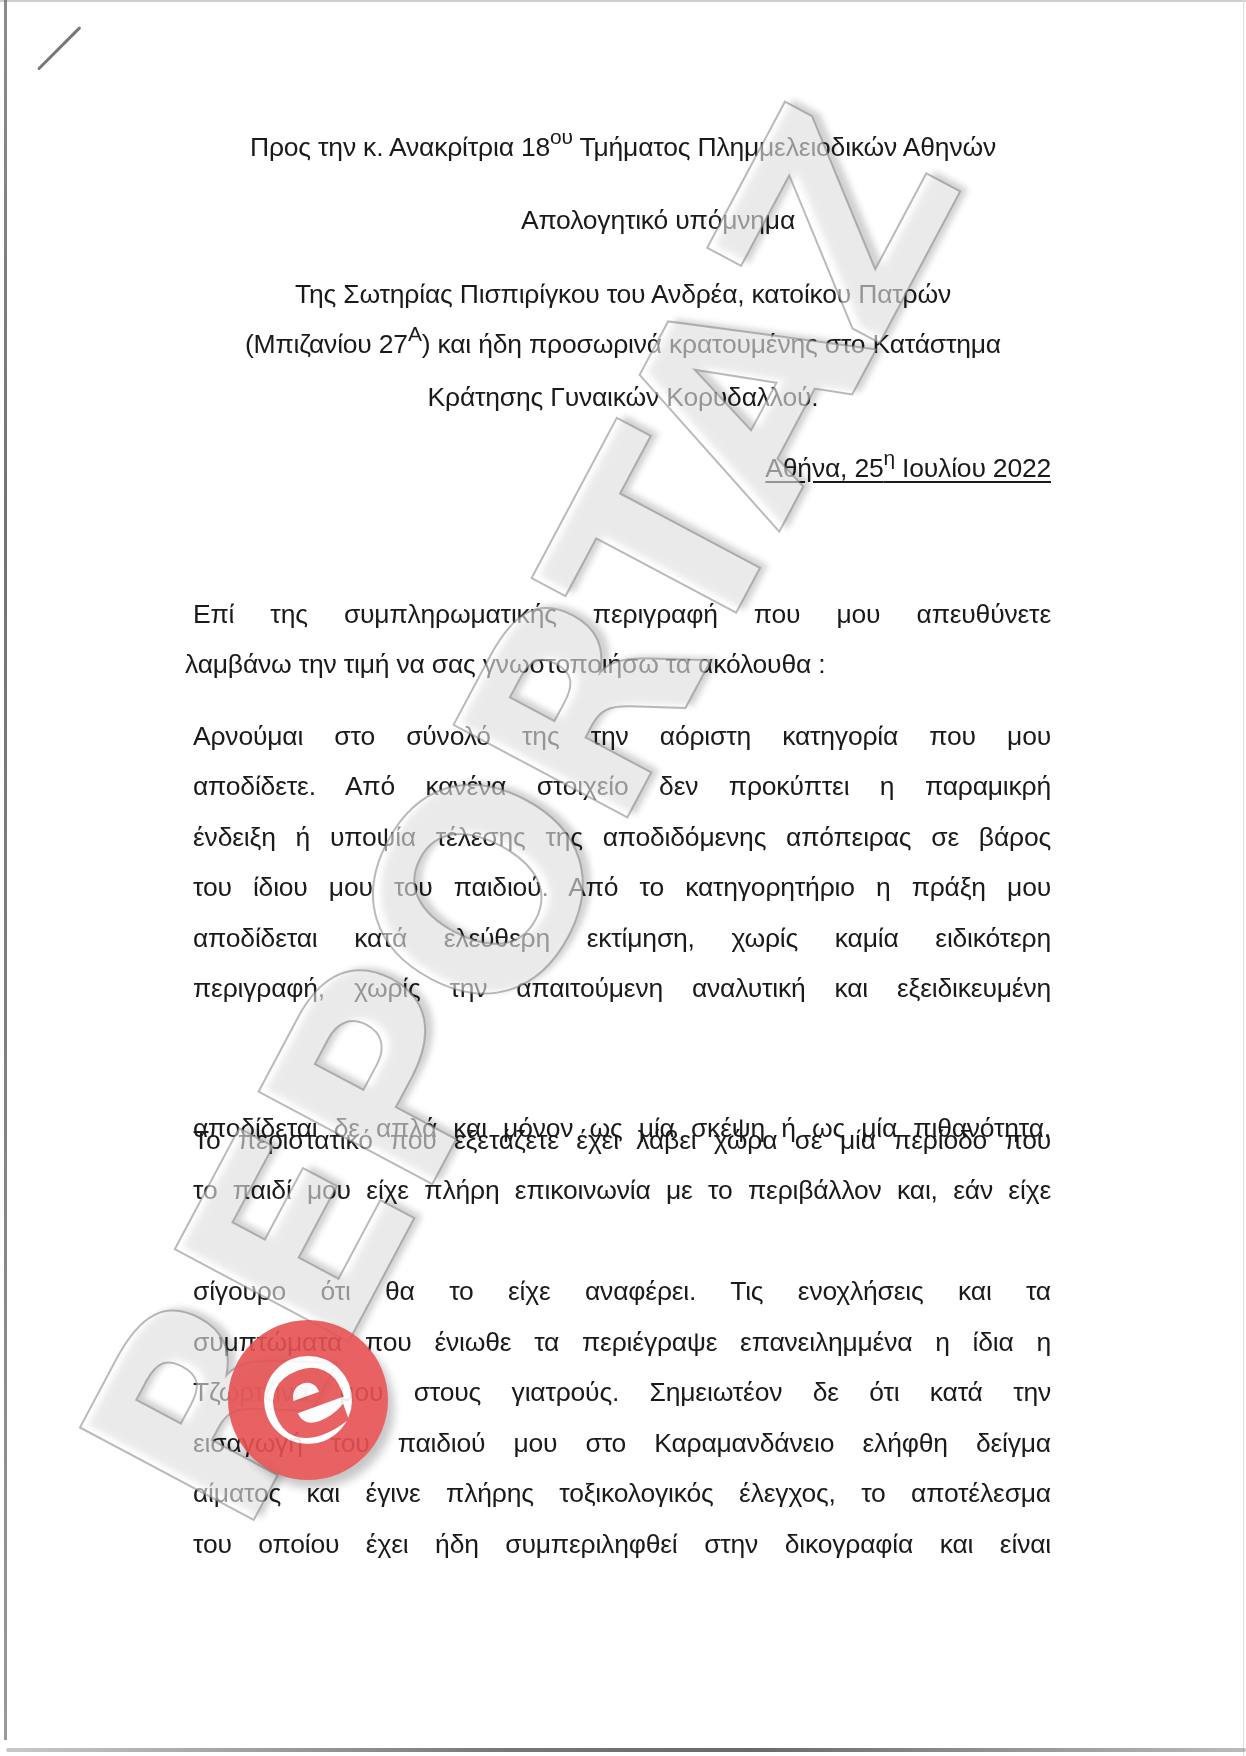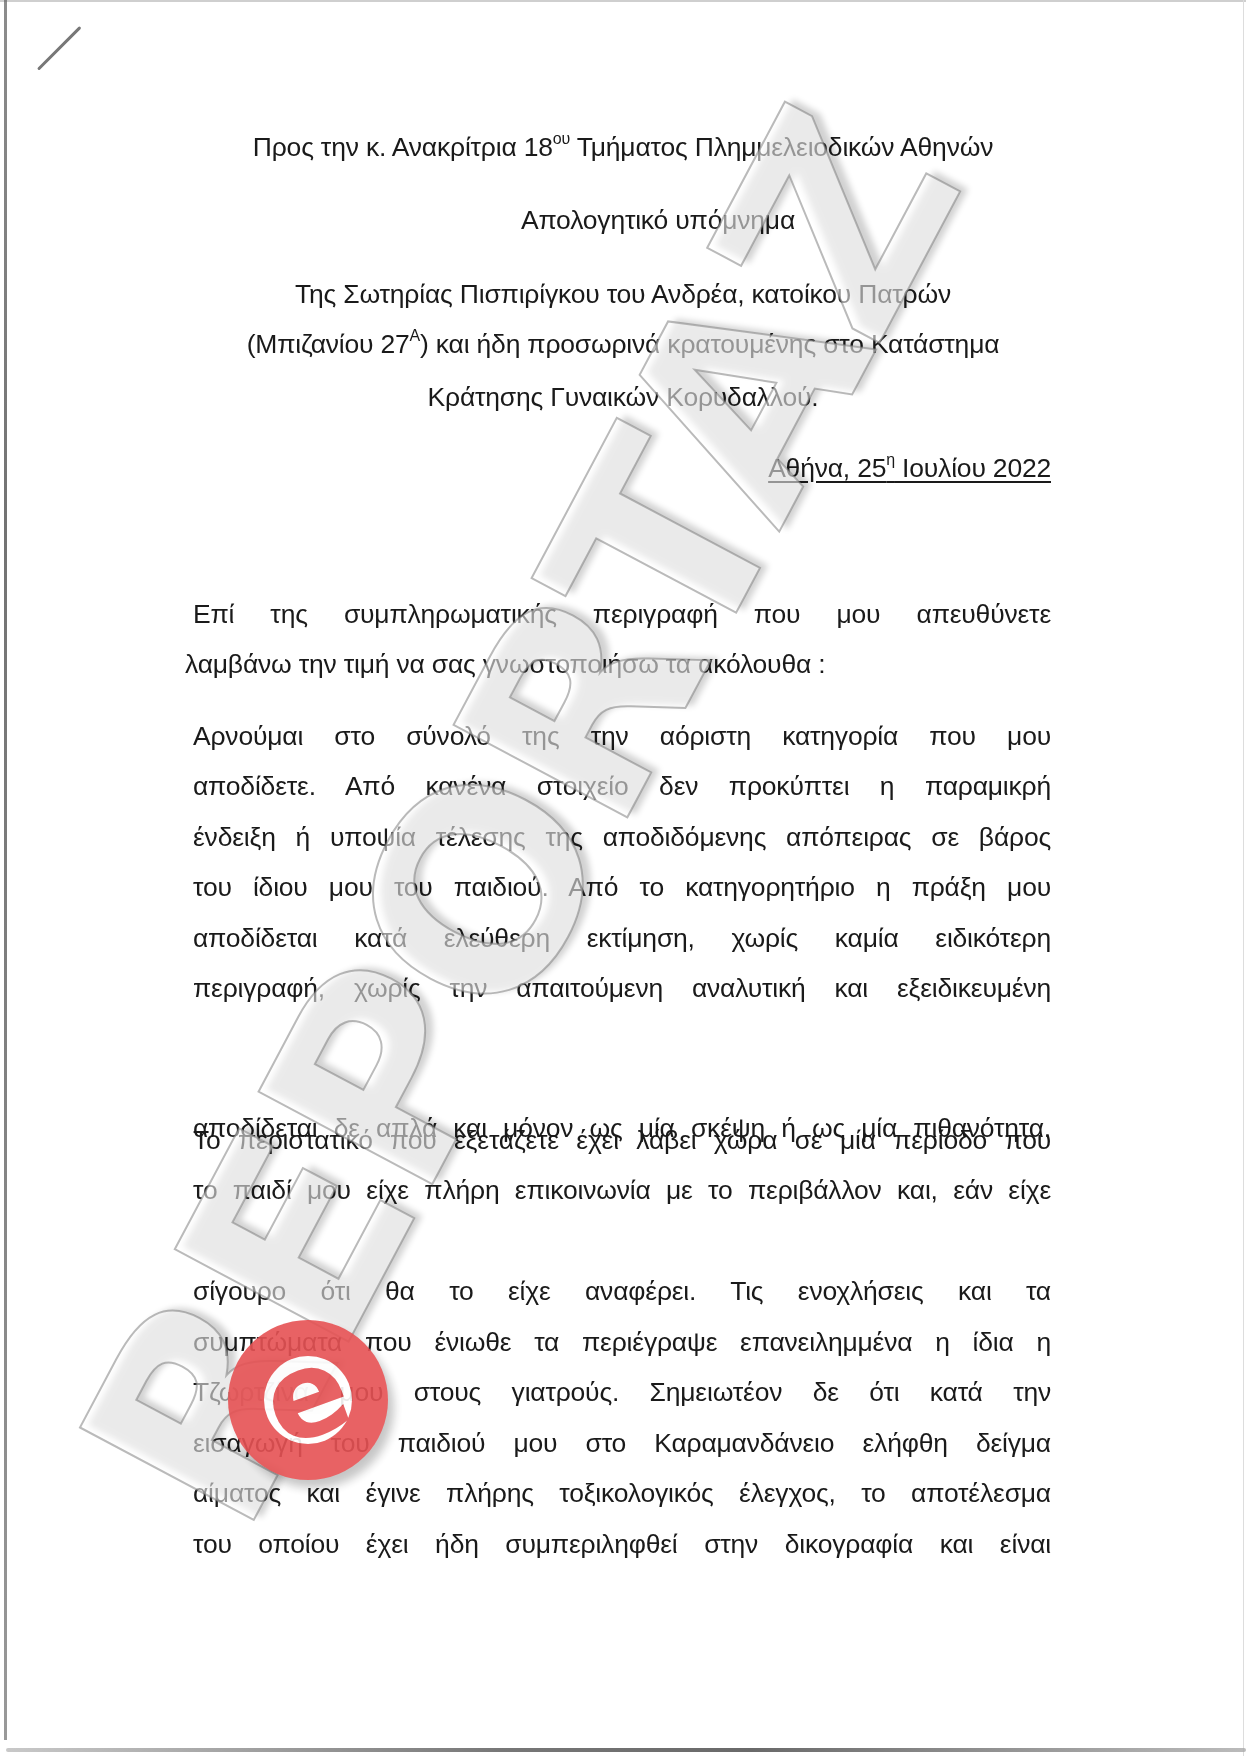--- a/index.html
+++ b/index.html
@@ -28,21 +28,21 @@
     border-radius: 2px; top: 68px;
   }
   .line {
     position: absolute; font-size: 26.5px; line-height: 32px; white-space: nowrap;
     letter-spacing: -0.2px;
   }
   .center { left: 0; width: 1246px; text-align: center; }
   .justify { left: 193px; width: 858px; text-align: justify; text-align-last: justify; }
   .plain { left: 185px; }
   .date-line { right: 195px; text-decoration: underline; text-underline-offset: 4px; }
-  sup { font-size: 16px; line-height: 0; position: relative; top: -2px; text-align: right; }
+  sup { font-size: 21px; line-height: 0; position: relative; top: -2px; text-align: right; }
 
   .wm-text {
     position: absolute; left: 520px; top: 820px;
     font-family: "DejaVu Sans", sans-serif; font-weight: bold;
     font-size: 270px; letter-spacing: -6px;
     color: rgba(255,255,255,0.55);
     -webkit-text-stroke: 2px rgba(130,130,130,0.55);
     text-shadow: 6px 6px 6px rgba(0,0,0,0.18);
     transform: translate(-50%, -50%) rotate(-62deg);
     white-space: nowrap; pointer-events: none;

